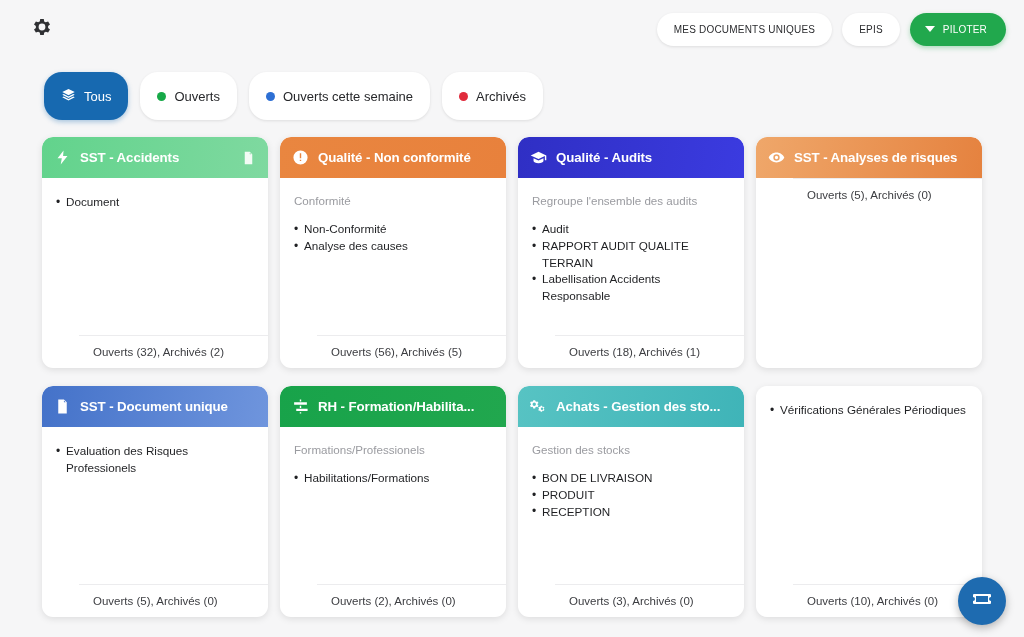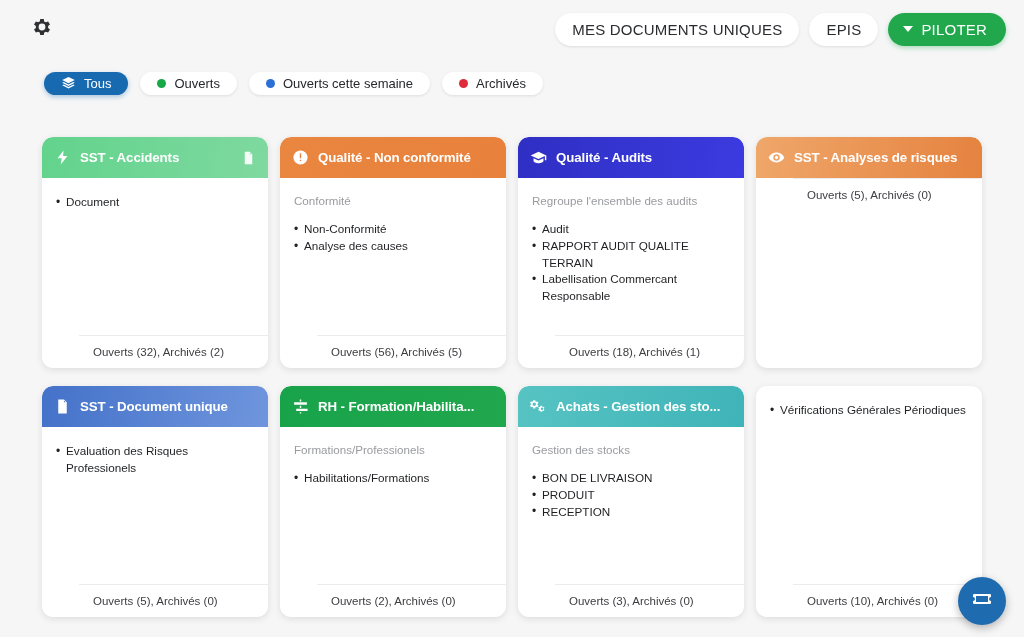--- a/index.html
+++ b/index.html
@@ -28,21 +28,21 @@
   .topbar-right {
     margin-left: auto; margin-right: 18px;
     display: flex; align-items: center; gap: 10px;
   }
   .pill-btn {
     background: #ffffff;
     border-radius: 20px;
     height: 33px;
     padding: 0 17px;
     display: flex; align-items: center;
-    font-size: 15px;
+    font-size: 10px;
     letter-spacing: 0.2px;
     color: #2b2c2f;
     box-shadow: 0 1px 3px rgba(0,0,0,0.10);
     cursor: pointer;
     white-space: nowrap;
   }
   .pill-btn.green {
     background: #21a84d;
     color: #ffffff;
     padding: 0 19px 0 15px;
@@ -57,21 +57,21 @@
   }
 
   
   .filters {
     position: absolute; left: 44px; top: 72px;
     display: flex; align-items: center; gap: 12px;
   }
   .filter-pill {
     background: #ffffff;
     border-radius: 18px;
-    height: 23px;
+    height: 48px;
     padding: 0 17px;
     display: flex; align-items: center; gap: 8px;
     font-size: 13px;
     color: #27282b;
     box-shadow: 0 1px 3px rgba(0,0,0,0.10);
     cursor: pointer;
     white-space: nowrap;
   }
   .filter-pill.active {
     background: #1769b0;
@@ -277,21 +277,21 @@
             <path d="M12 4 1 9l11 5 9-4.1V16h2V9L12 4ZM5 13.2V17c0 1.7 3.1 3 7 3s7-1.3 7-3v-3.8l-7 3.2-7-3.2Z"></path>
           </svg>
       </span>
       <span class="card-title">Qualité - Audits</span>
     </div>
     <div class="card-body">
       <div class="card-desc">Regroupe l'ensemble des audits</div>
       <ul class="bullets">
         <li>Audit</li>
         <li>RAPPORT AUDIT QUALITE TERRAIN</li>
-        <li>Labellisation Commercant Responsable</li>
+        <li>Labellisation Accidents Responsable</li>
       </ul>
     </div>
     <div class="card-foot">Ouverts (18), Archivés (1)</div>
   </div>
 
   <div class="card">
     <div class="card-head" style="background:linear-gradient(100deg,#efa76a 0%,#e5823f 100%)">
       <span class="hicon">
         <svg viewBox="0 0 24 24">
             <path d="M12 5C7 5 2.7 8.1 1 12c1.7 3.9 6 7 11 7s9.3-3.1 11-7c-1.7-3.9-6-7-11-7Zm0 11.5A4.5 4.5 0 1 1 12 7.5a4.5 4.5 0 0 1 0 9Zm0-2.2a2.3 2.3 0 1 0 0-4.6 2.3 2.3 0 0 0 0 4.6Z"></path>

